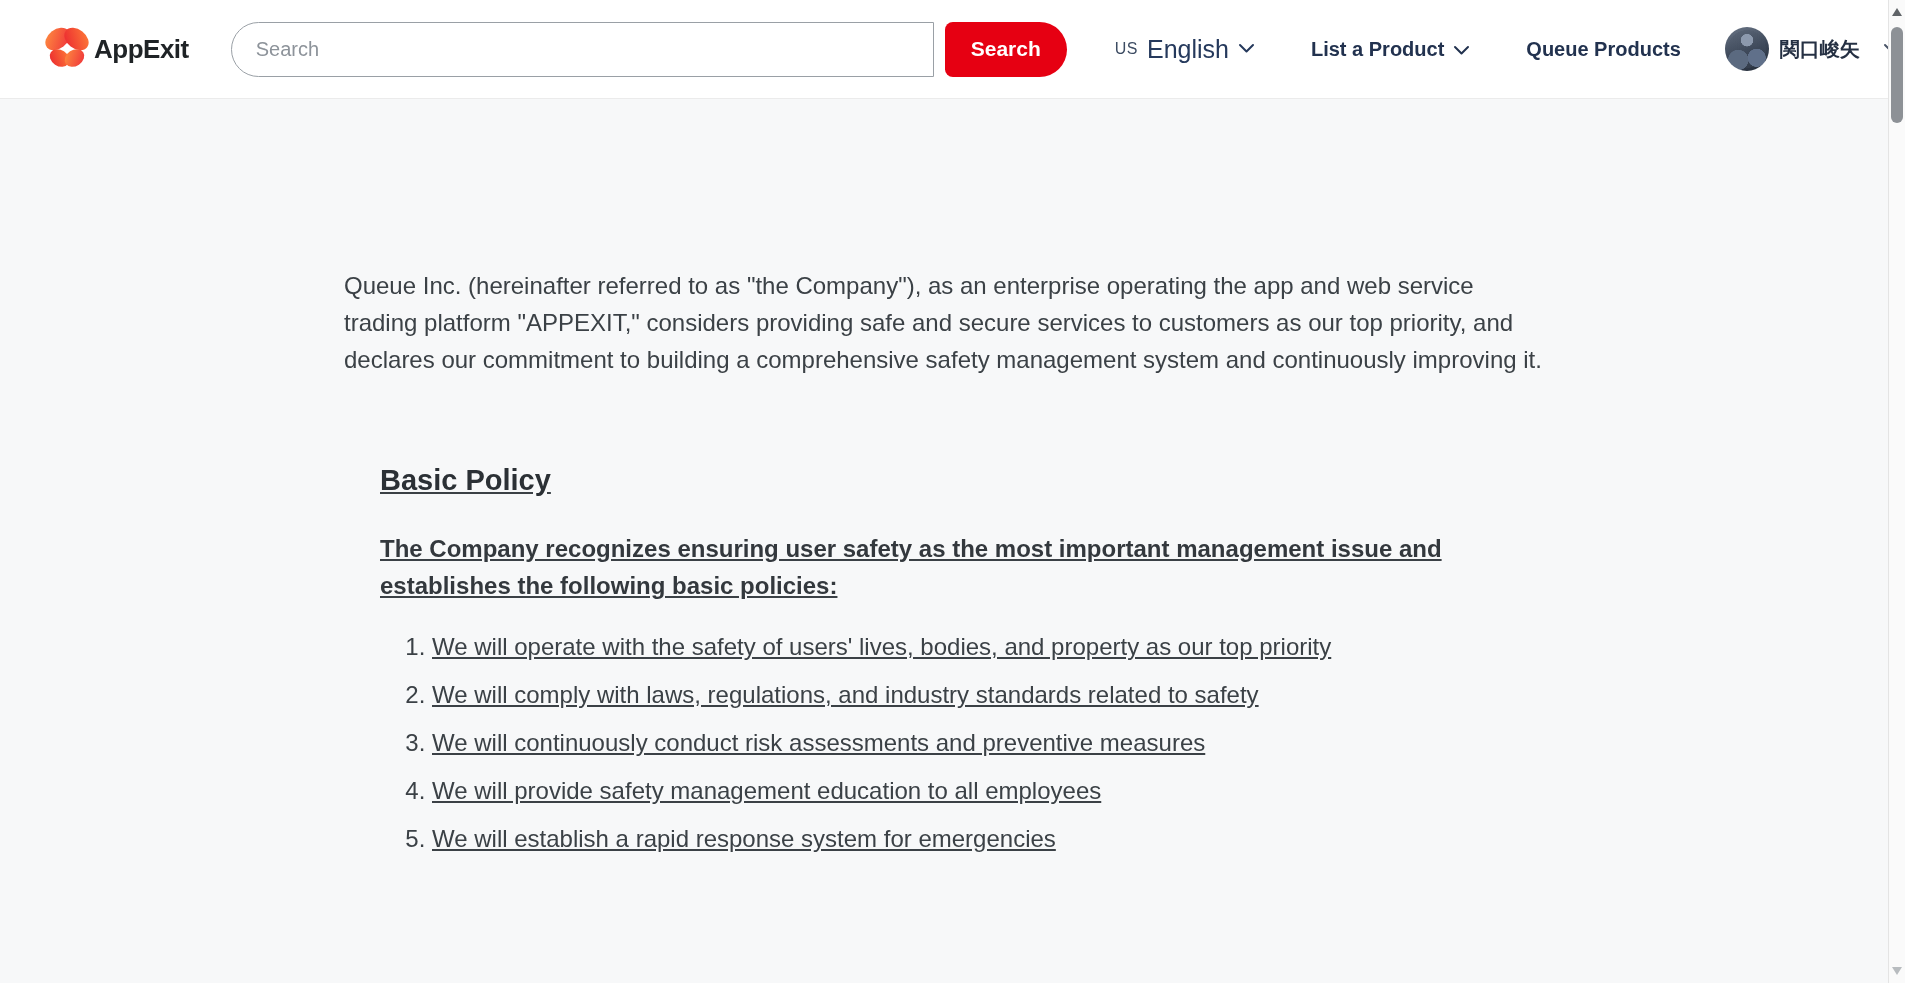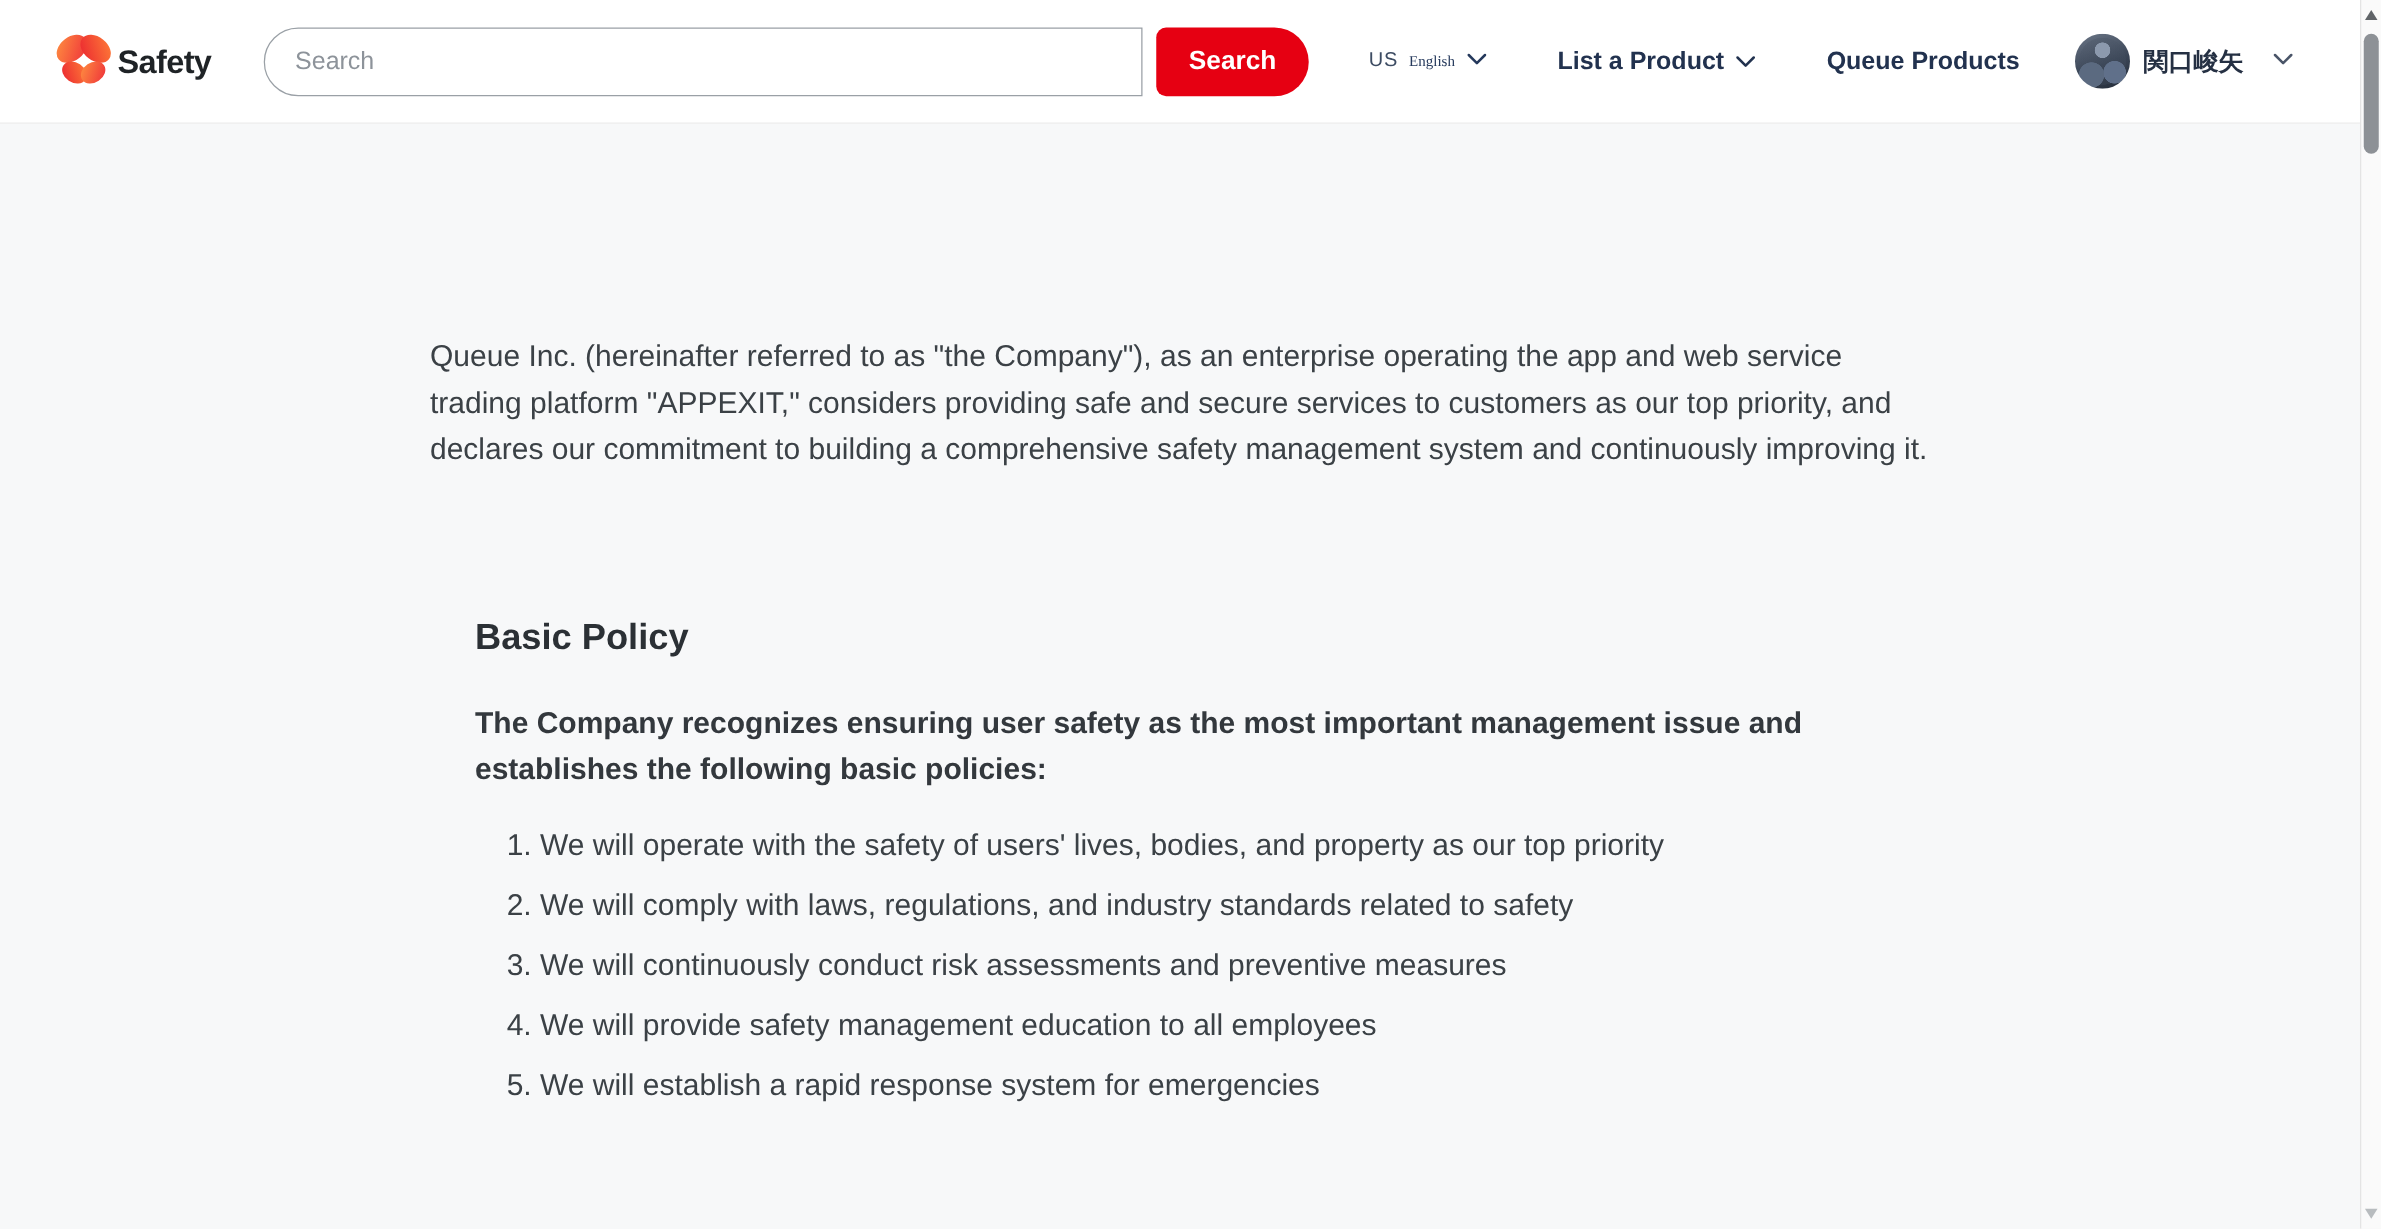--- a/index.html
+++ b/index.html
@@ -79,23 +79,22 @@
     align-items: center;
     gap: 9px;
     cursor: pointer;
   }
   .locale .country {
     font-size: 16px;
     color: #3d4c63;
     letter-spacing: 0.5px;
   }
   .locale .lang {
-    font-size: 12px;
+    font-size: 25px;
     color: #25395c;
-    font-family: Liberation Serif, serif;
   }
   .nav-item {
     display: flex;
     align-items: center;
     gap: 9px;
     font-size: 20px;
     font-weight: 700;
     color: #22324f;
     cursor: pointer;
     white-space: nowrap;
@@ -144,22 +143,23 @@
     letter-spacing: -0.3px;
   }
   .intro {
     margin-top: 86px;
     font-size: 24px;
     line-height: 37px;
     color: #3b4146;
     width: 1200px;
   }
   .policy-section {
-    margin-top: 116px;
+    margin-top: 86px;
     padding-left: 36px;
+    text-decoration: underline;
   }
   .section-heading {
     font-size: 29px;
     font-weight: 700;
     color: #2b3035;
   }
   .section-lead {
     margin-top: 33px;
     font-size: 24px;
     line-height: 37px;
@@ -228,21 +228,21 @@
             <stop offset="0" stop-color="#ff8038"></stop>
             <stop offset="1" stop-color="#ea2330"></stop>
           </linearGradient>
         </defs>
         <ellipse cx="15.5" cy="13" rx="13.5" ry="9.5" transform="rotate(-38 15.5 13)" fill="url(#bfg)"></ellipse>
         <ellipse cx="34.5" cy="13" rx="13.5" ry="9.5" transform="rotate(38 34.5 13)" fill="url(#bfg2)"></ellipse>
         <ellipse cx="17.5" cy="32" rx="10.5" ry="8" transform="rotate(34 17.5 32)" fill="url(#bfg2)"></ellipse>
         <ellipse cx="32.5" cy="32" rx="10.5" ry="8" transform="rotate(-34 32.5 32)" fill="url(#bfg)"></ellipse>
       </svg>
     </span>
-    <span class="logo-text">Safety</span>
+    <span class="logo-text">AppExit</span>
   </div>
 
   <div class="searchbar">
     <input class="search-input" type="text" placeholder="Search" style="">
     <button class="search-btn">Search</button>
   </div>
 
   <div class="header-right">
 
     <div class="locale">

